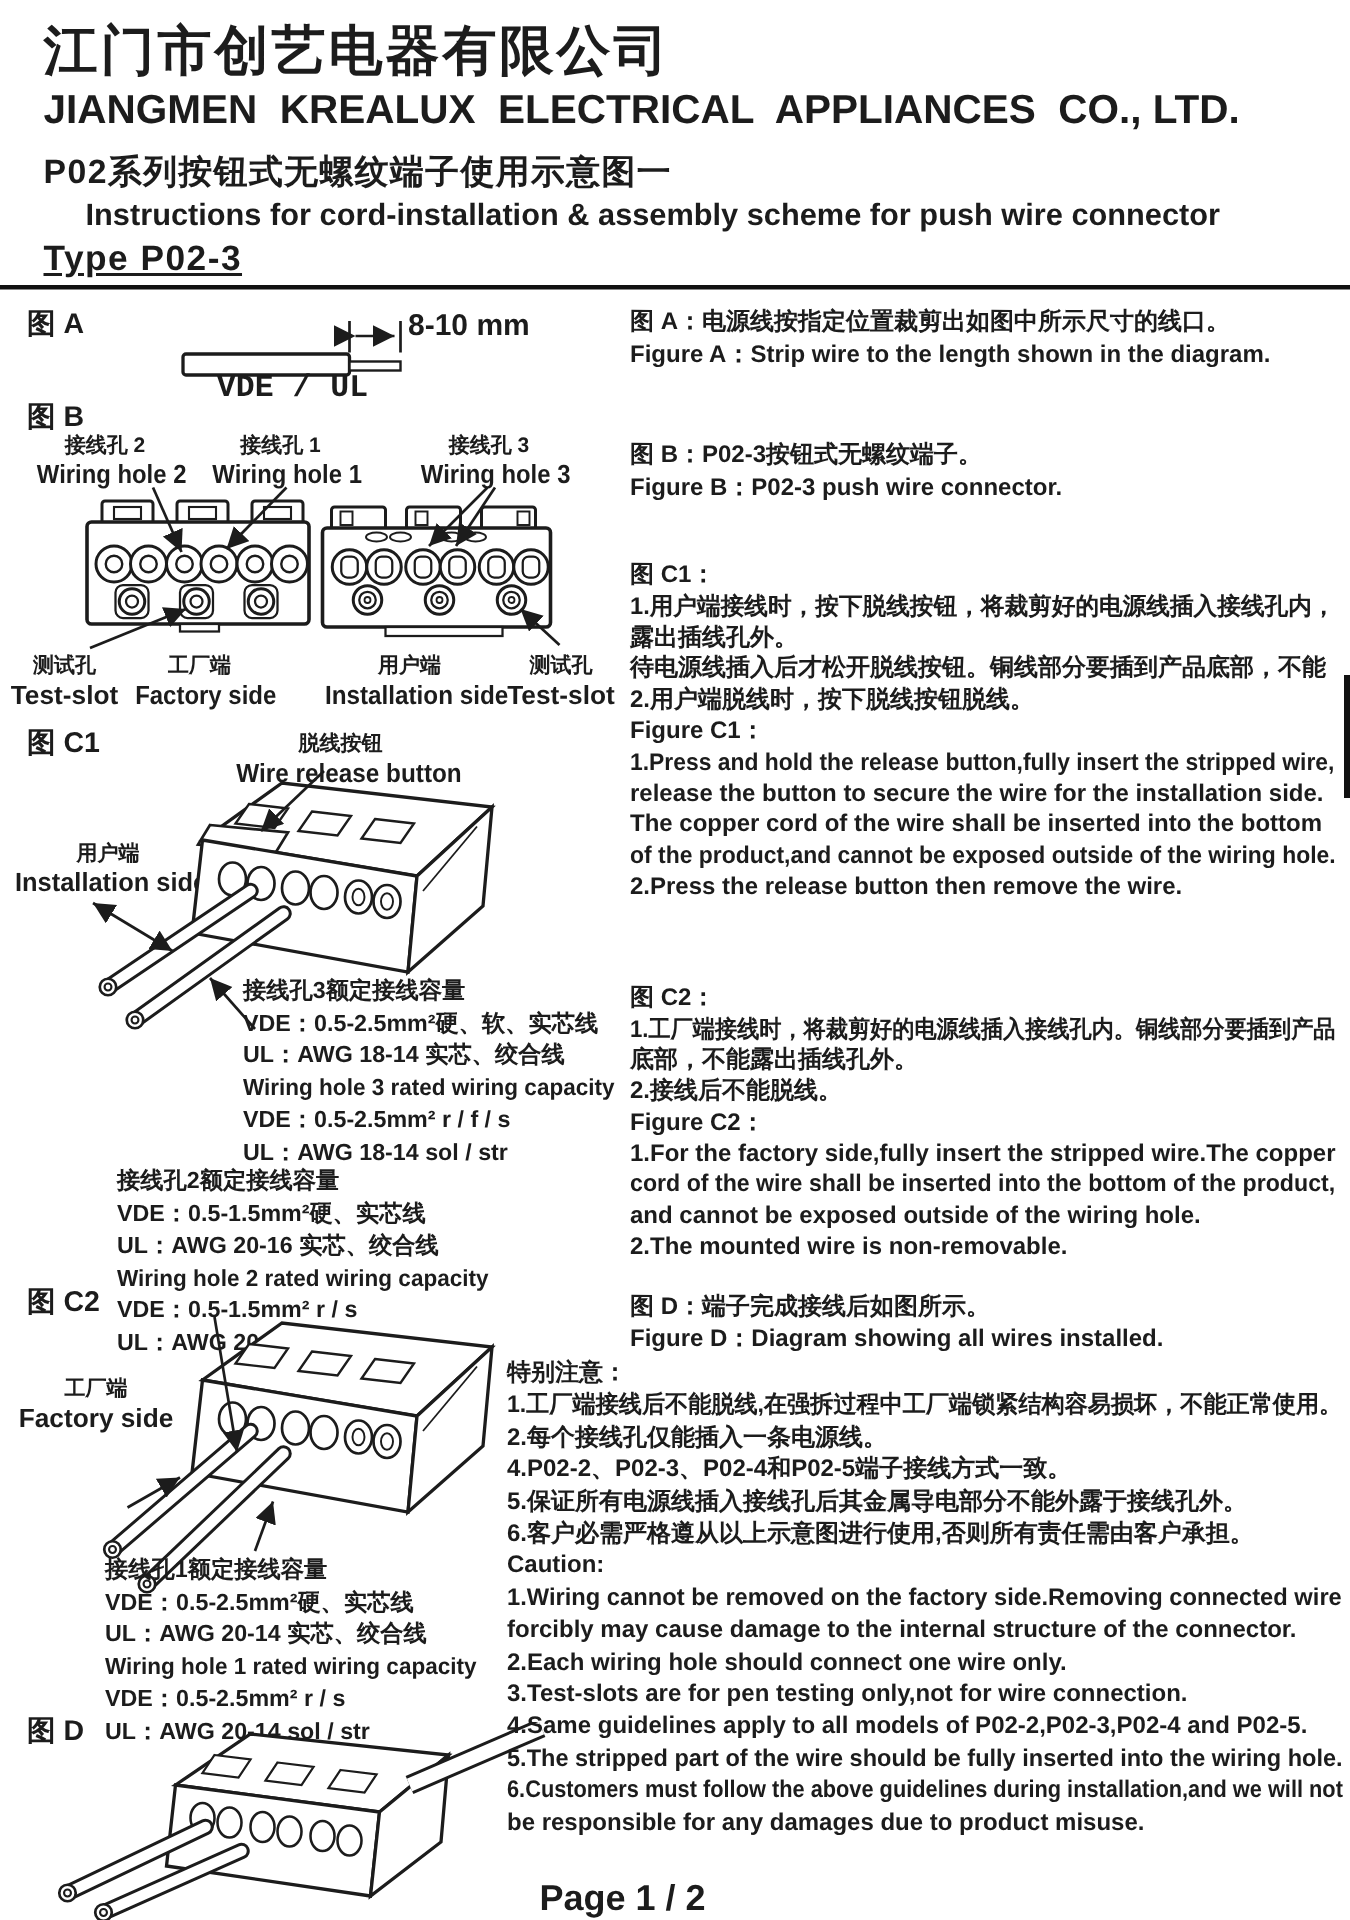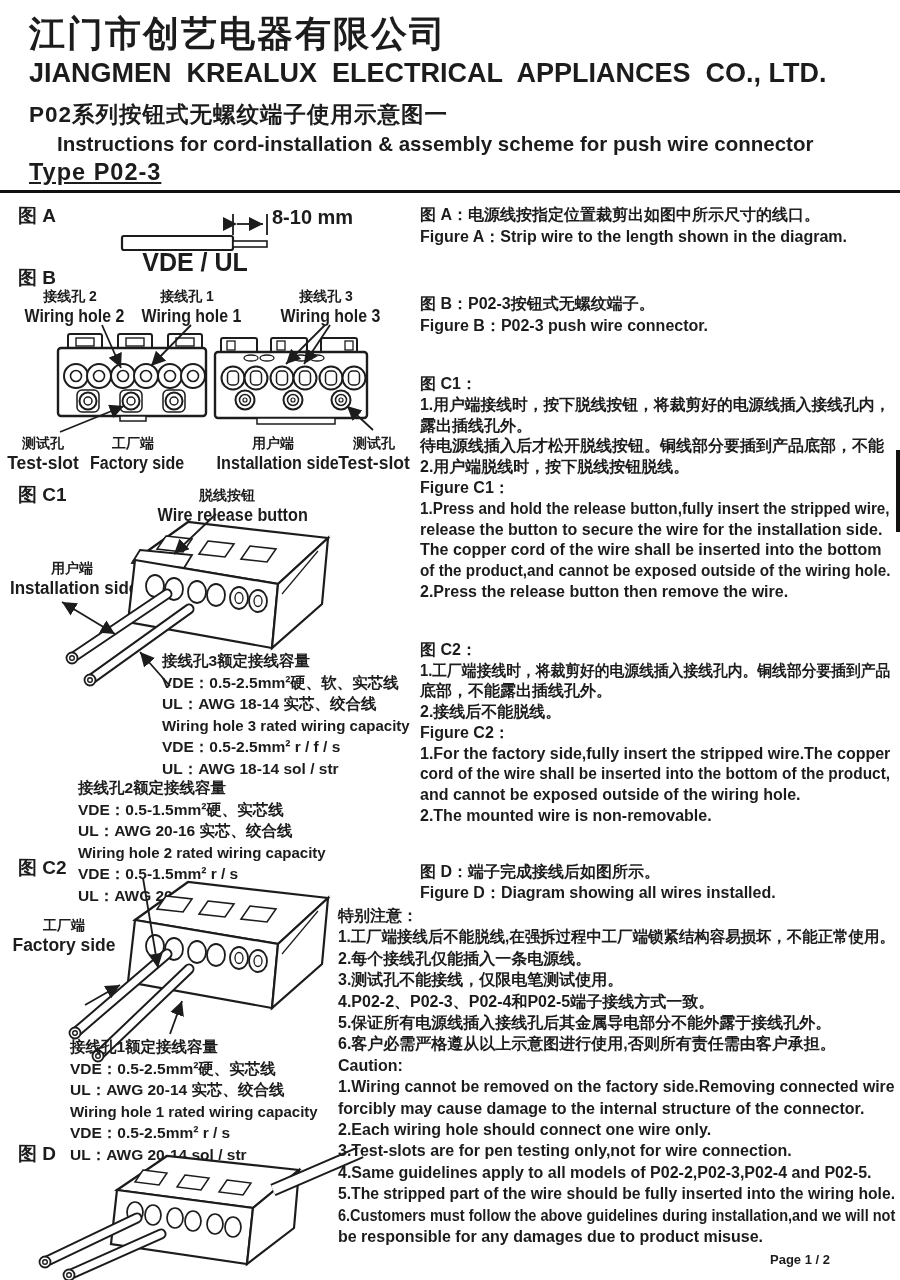--- a/index.html
+++ b/index.html
@@ -16,22 +16,22 @@
   .rule{top:190px;left:0;width:900px;height:3px;background:#111;}
   .figlabel{font-size:19px;}
   .label2{text-align:center;}
   .label2 div{white-space:nowrap;width:100%;}
   .label2 div:first-child{font-size:14px;}
   .label2 div + div{font-size:17.5px;}
   .cap div, .spec div{white-space:nowrap;}
   .cap{font-size:16px;}
   .spec{font-size:15.5px;line-height:21.5px;}
   .dim{font-size:20px;}
-  .vde{font-size:25px;text-align:center;width:120px;}
-  .footer{font-size:13px;text-align:right;left:0;width:830px;top:1252px;}
+  .vde{font-size:21px;text-align:center;width:120px;font-family:Liberation Mono, monospace;}
+  .footer{font-size:24px;text-align:center;left:0;width:830px;top:1252px;}
   .artifact{right:0;top:450px;width:4px;height:82px;background:#111;}
   svg{position:absolute;}
 </style>
 </head>
 <body>
 
 <div class="abs hdr h-cn">江门市创艺电器有限公司</div>
 <div class="abs hdr h-en">JIANGMEN  KREALUX  ELECTRICAL  APPLIANCES  CO., LTD.</div>
 <div class="abs hdr s-cn">P02系列按钮式无螺纹端子使用示意图一</div>
 <div class="abs hdr s-en">Instructions for cord-installation &amp; assembly scheme for push wire connector</div>
@@ -350,40 +350,39 @@
     <div>露出插线孔外。</div>
     <div>待电源线插入后才松开脱线按钮。铜线部分要插到产品底部，不能</div>
     <div>2.用户端脱线时，按下脱线按钮脱线。</div>
     <div>Figure C1：</div>
     <div style="transform-origin: left center; transform: scaleX(0.953347);">1.Press and hold the release button,fully insert the stripped wire,</div>
     <div>release the button to secure the wire for the installation side.</div>
     <div>The copper cord of the wire shall be inserted into the bottom</div>
     <div style="transform-origin: left center; transform: scaleX(0.955285);">of the product,and cannot be exposed outside of the wiring hole.</div>
     <div>2.Press the release button then remove the wire.</div>
   </div>
-<div class="abs cap" style="left:420px;top:640px;width:470px;line-height:20.7px">
+<div class="abs cap" style="left:420px;top:656px;width:470px;line-height:20.7px">
     <div>图 C2：</div>
     <div style="transform-origin: left center; transform: scaleX(0.923379);">1.工厂端接线时，将裁剪好的电源线插入接线孔内。铜线部分要插到产品</div>
     <div>底部，不能露出插线孔外。</div>
     <div>2.接线后不能脱线。</div>
     <div>Figure C2：</div>
     <div>1.For the factory side,fully insert the stripped wire.The copper</div>
     <div style="transform-origin: left center; transform: scaleX(0.965092);">cord of the wire shall be inserted into the bottom of the product,</div>
     <div>and cannot be exposed outside of the wiring hole.</div>
     <div>2.The mounted wire is non-removable.</div>
   </div>
 <div class="abs cap" style="left:420px;top:861px;width:470px;line-height:21px">
     <div>图 D：端子完成接线后如图所示。</div>
     <div>Figure D：Diagram showing all wires installed.</div>
   </div>
 <div class="abs cap" style="left:338px;top:905px;width:557px;line-height:21.4px">
     <div>特别注意：</div>
     <div style="transform-origin: left center; transform: scaleX(0.963668);">1.工厂端接线后不能脱线,在强拆过程中工厂端锁紧结构容易损坏，不能正常使用。</div>
     <div>2.每个接线孔仅能插入一条电源线。</div>
-    <div>3.测试孔不能接线，仅限电笔测试使用。</div>
     <div>4.P02-2、P02-3、P02-4和P02-5端子接线方式一致。</div>
     <div>5.保证所有电源线插入接线孔后其金属导电部分不能外露于接线孔外。</div>
     <div>6.客户必需严格遵从以上示意图进行使用,否则所有责任需由客户承担。</div>
     <div>Caution:</div>
     <div style="transform-origin: left center; transform: scaleX(0.987589);">1.Wiring cannot be removed on the factory side.Removing connected wire</div>
     <div>forcibly may cause damage to the internal structure of the connector.</div>
     <div>2.Each wiring hole should connect one wire only.</div>
     <div>3.Test-slots are for pen testing only,not for wire connection.</div>
     <div>4.Same guidelines apply to all models of P02-2,P02-3,P02-4 and P02-5.</div>
     <div style="transform-origin: left center; transform: scaleX(0.980634);">5.The stripped part of the wire should be fully inserted into the wiring hole.</div>

